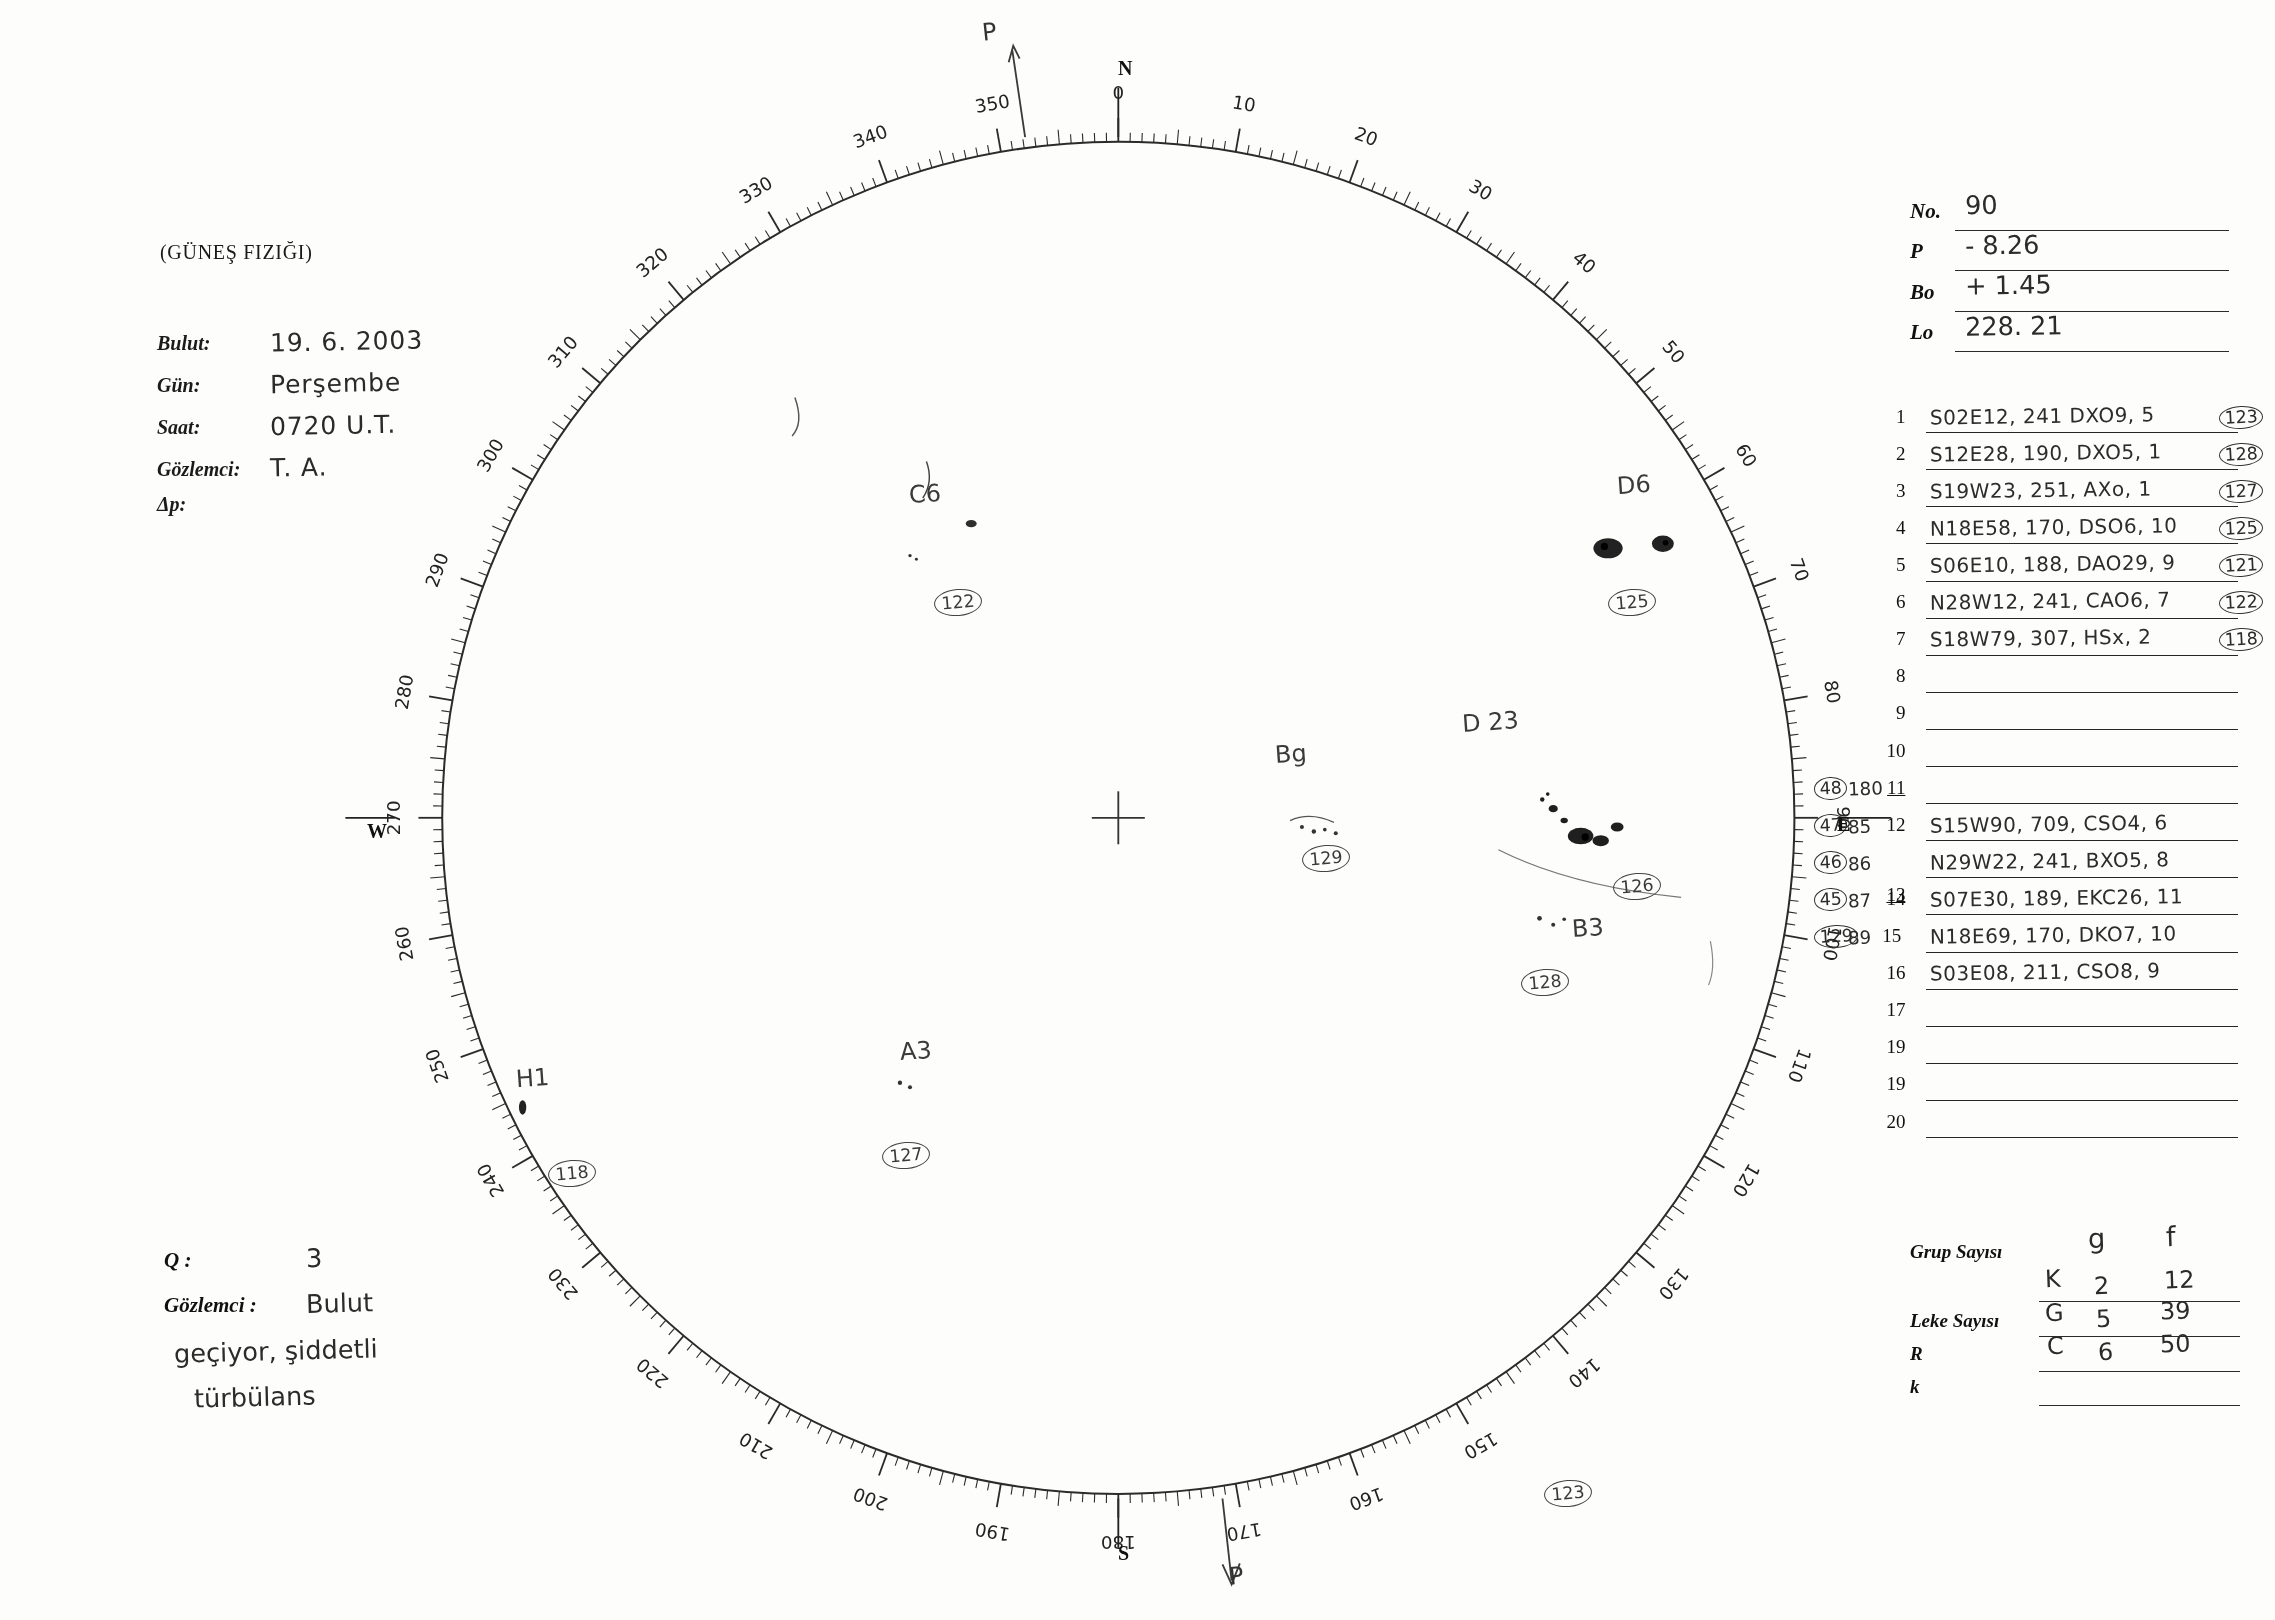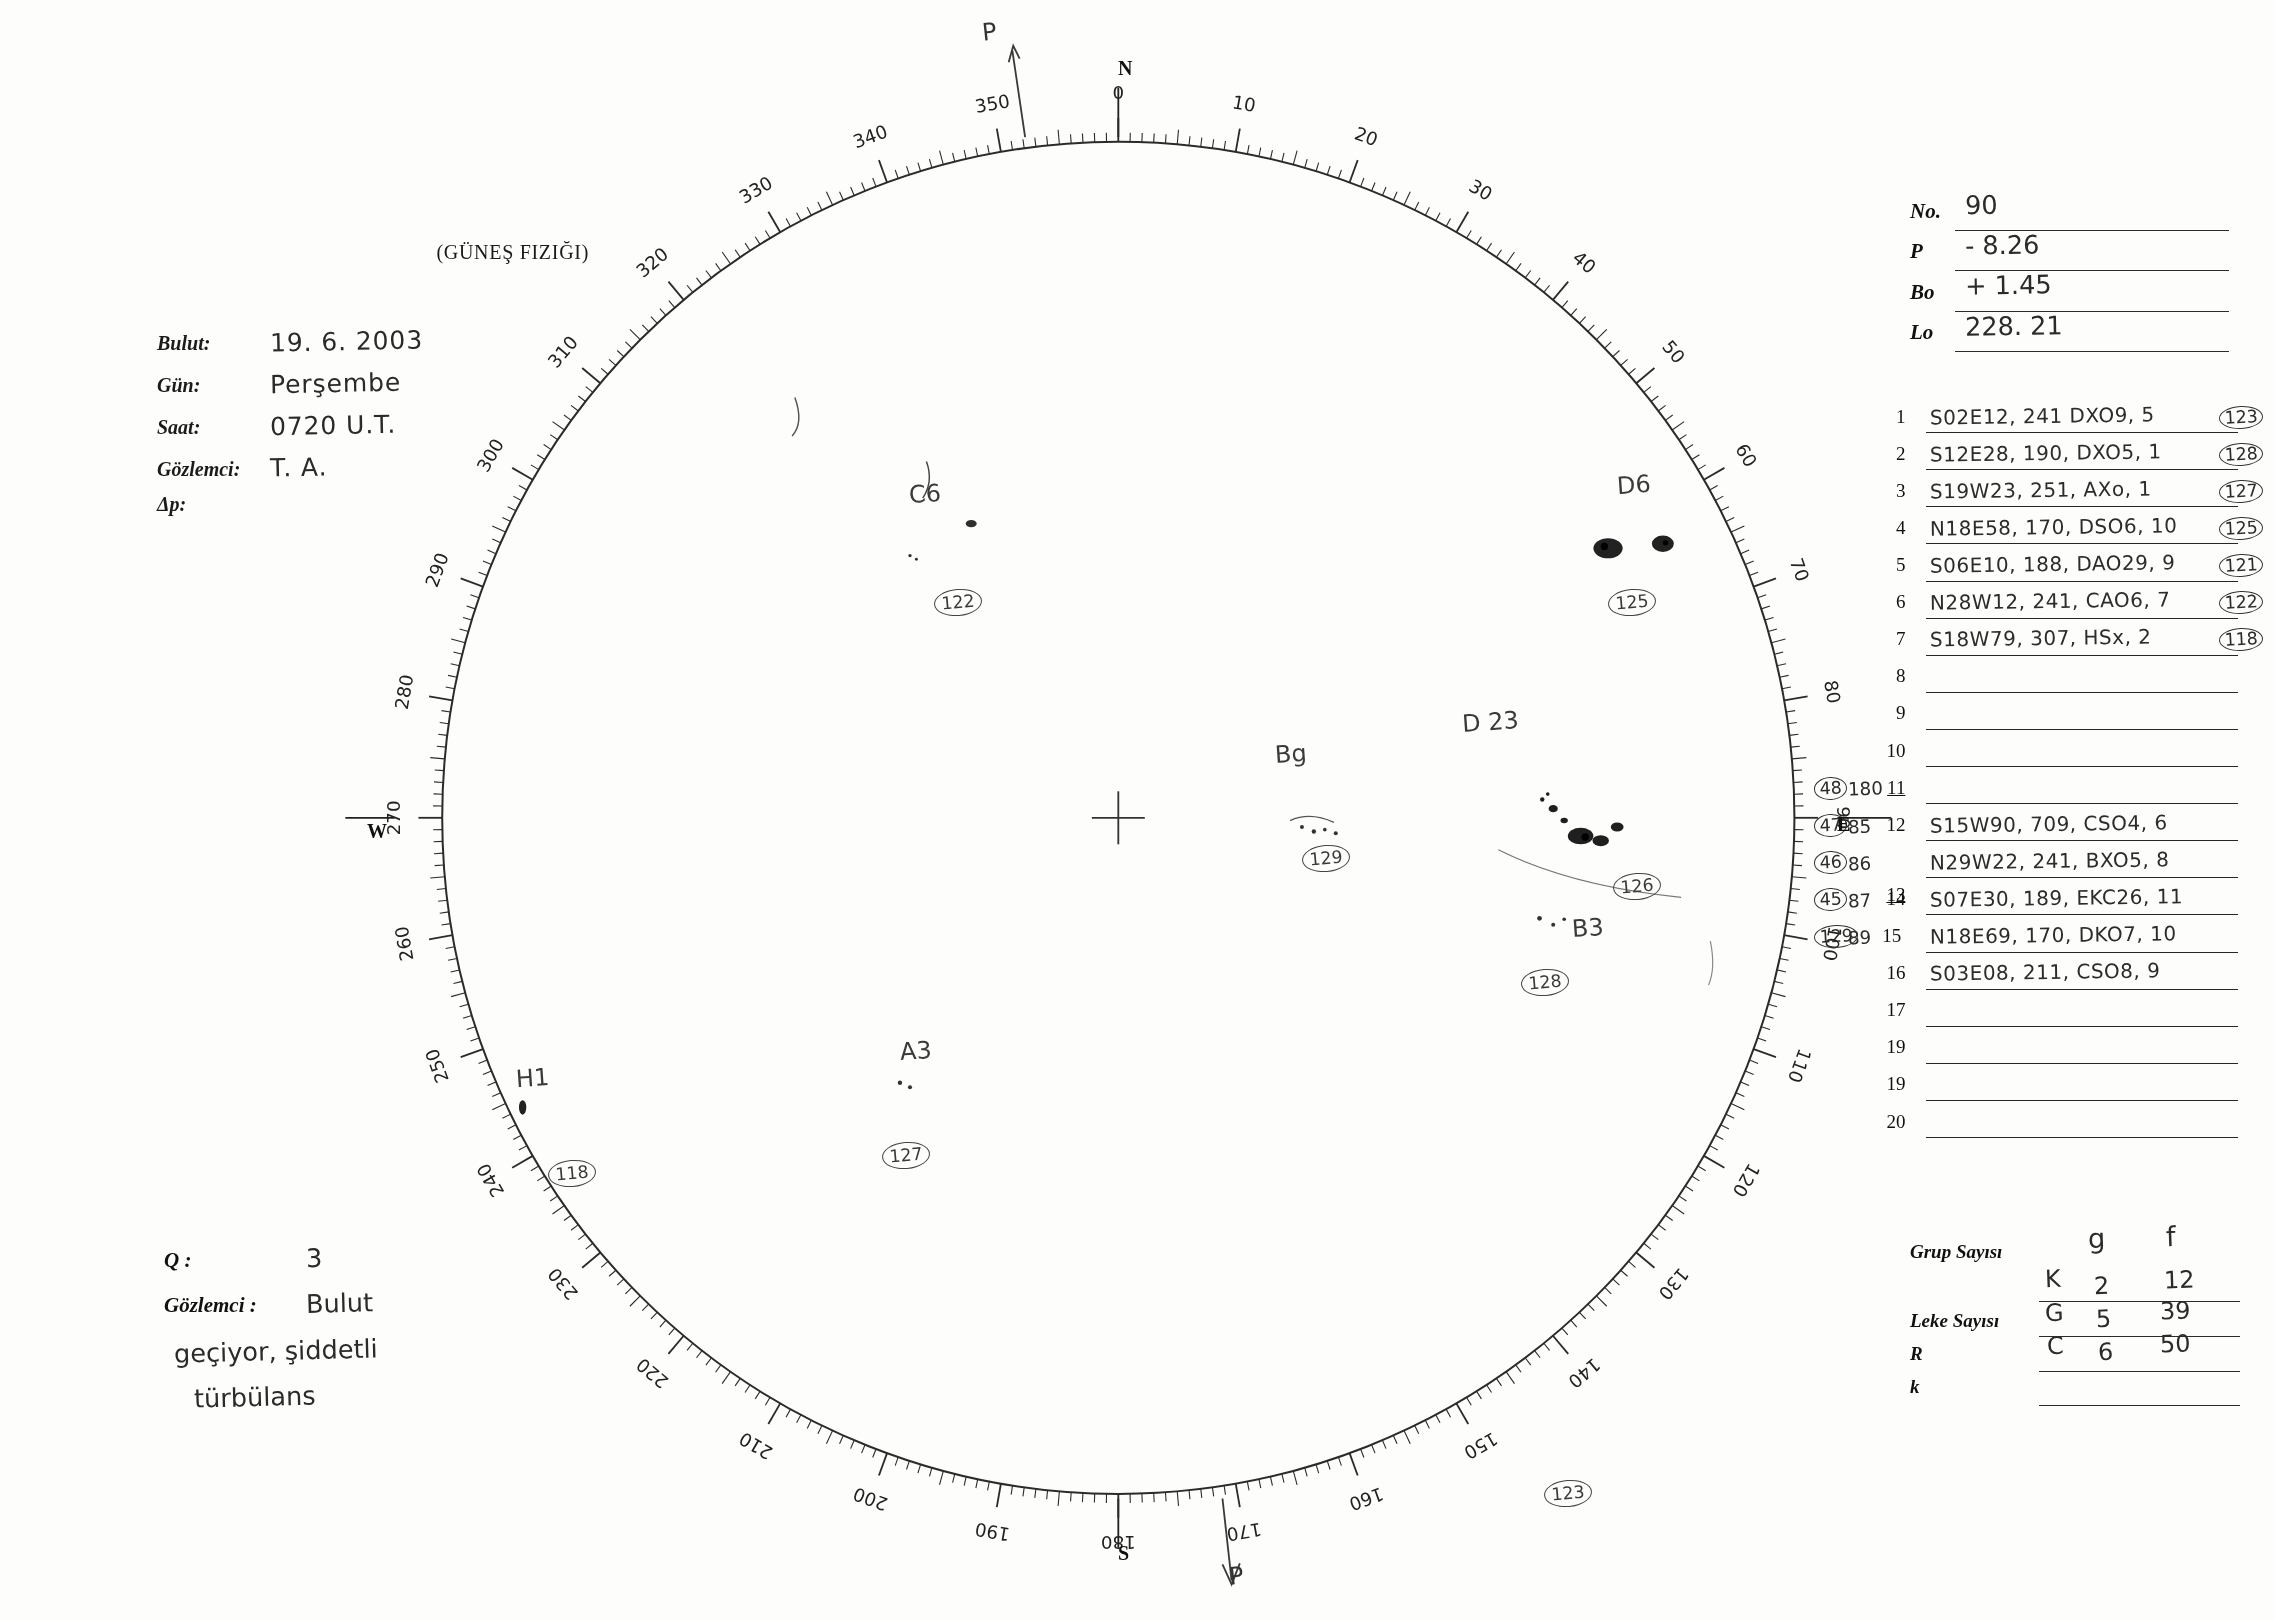--- a/index.html
+++ b/index.html
@@ -34,21 +34,21 @@
     font-size: 23px;
     letter-spacing: 1.3px;
     font-weight: 600;
     color: #1a1a1a;
   }
   .obs-sub {
     position: absolute;
     left: 160px;
     top: 241px;
     width: 429px;
-    text-align: right;
+    text-align: left;
     font-size: 20px;
     letter-spacing: 0.7px;
     color: #1a1a1a;
   }
 
   .field-row { position: absolute; left: 157px; font-size: 20px; }
   .field-label {
     font-family: "Liberation Serif", serif;
     font-style: italic;
     font-weight: 700;

